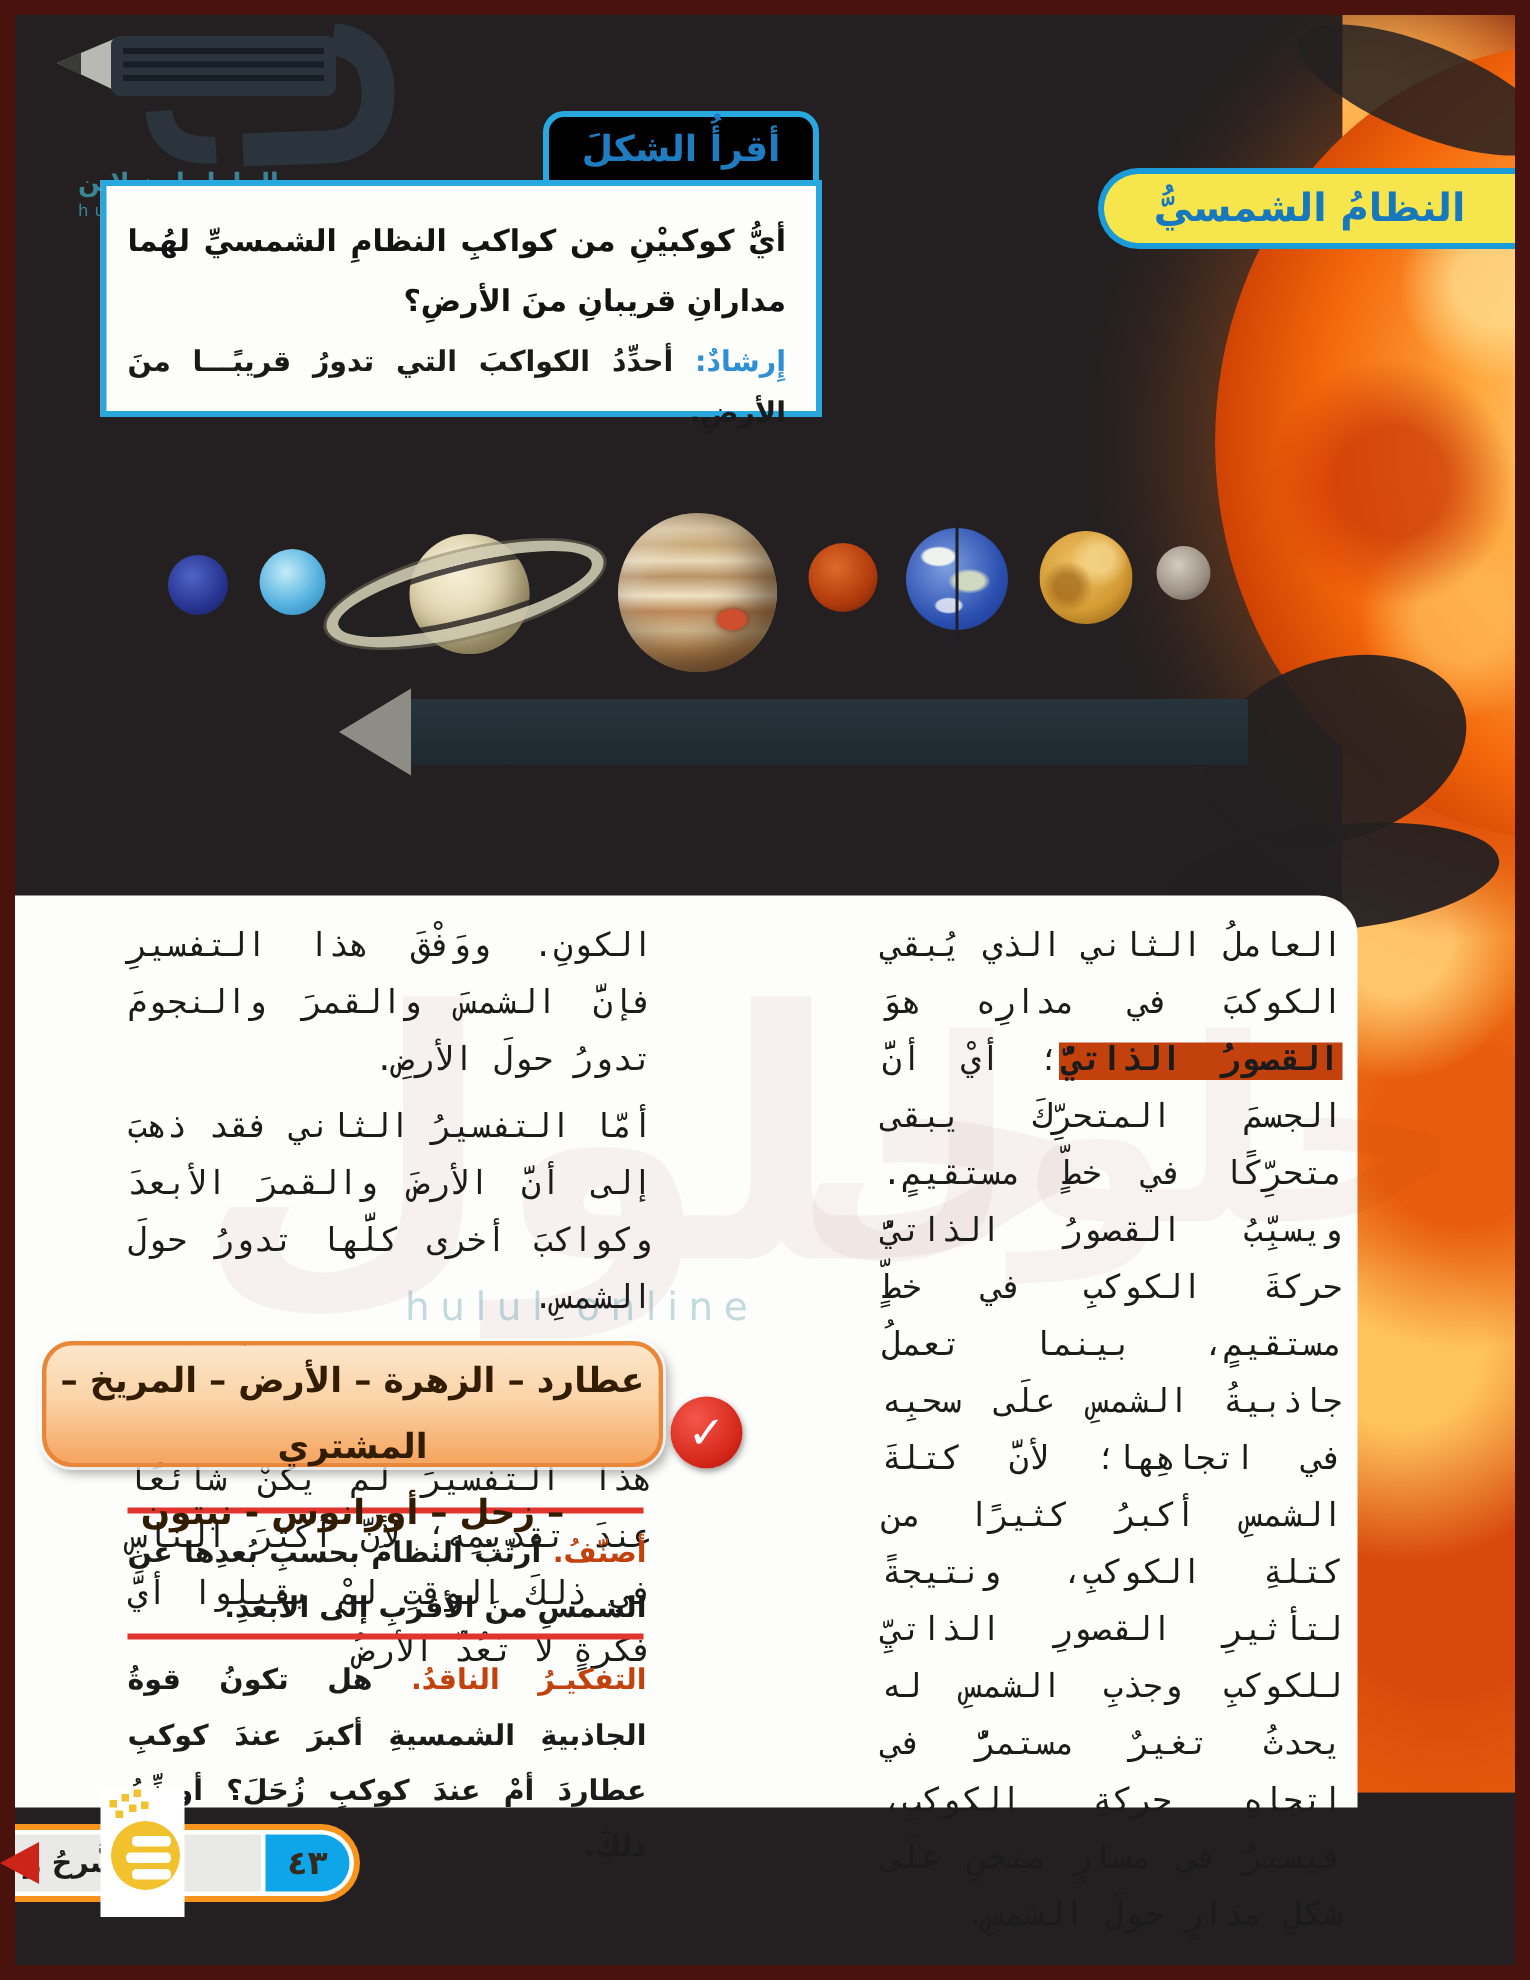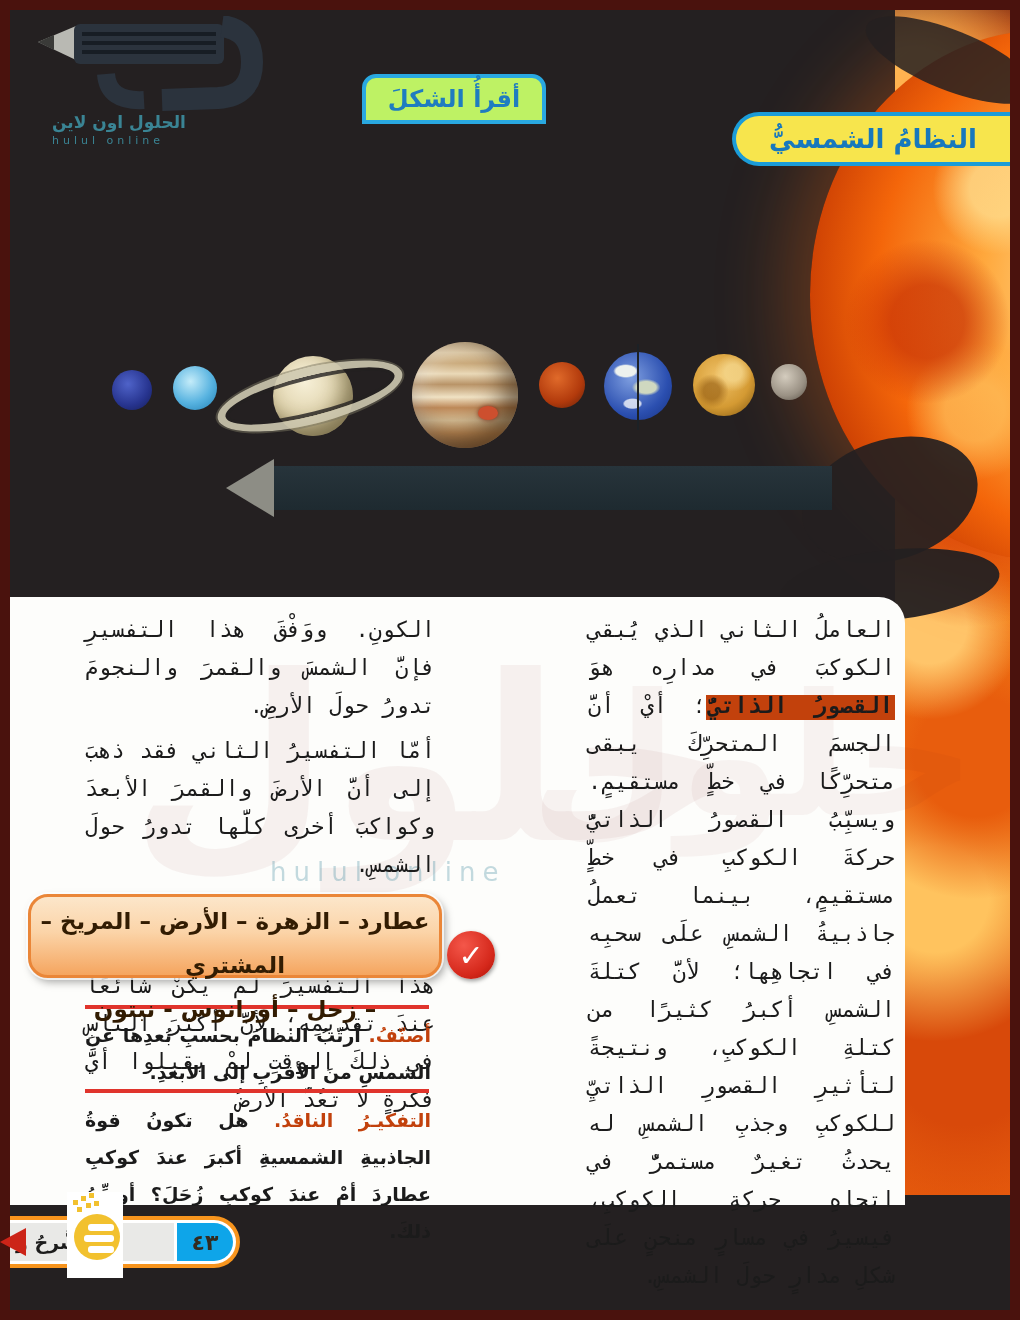--- a/index.html
+++ b/index.html
@@ -74,21 +74,21 @@
     background:radial-gradient(circle at 40% 35%, #d4ccbe, #9a9184 60%, #574f45); }
 
   
   .dir-bar { position:absolute; left:262px; top:456px; width:560px; height:44px; z-index:3;
     background:linear-gradient(180deg,#27343b,#1e2a30); }
   .dir-arrow { position:absolute; left:216px; top:449px; width:0; height:0; z-index:3;
     border-top:29px solid transparent; border-bottom:29px solid transparent; border-right:48px solid #8d8d85; }
 
   
   .fig-tab { position:absolute; left:352px; top:64px; width:184px; height:50px; z-index:5;
-    background:#bef264; border:4px solid #29a8e0; border-radius:14px 14px 0 0;
+    background:#000000; border:4px solid #29a8e0; border-radius:14px 14px 0 0;
     display:flex; align-items:center; justify-content:center;
     color:#1f7cc0; font-size:24px; font-weight:bold; direction:rtl; }
   .fig-box { position:absolute; left:57px; top:110px; width:481px; height:158px; z-index:4;
     background:#fdfdfb; border:4px solid #29a8e0; direction:rtl; padding:16px 20px 8px 14px; }
   .fig-q { color:#131313; font-size:20px; font-weight:bold; line-height:40px; text-align:justify; }
   .fig-hint { margin-top:4px; font-size:19px; line-height:34px; color:#1a1a1a; font-weight:bold; text-align:justify; }
   .fig-hint .lead { color:#2e8fd5; }
 
   
   .section-pill { position:absolute; left:722px; top:102px; width:278px; height:54px; z-index:4;
@@ -172,20 +172,24 @@
         <line x1="58" y1="27" x2="192" y2="27" stroke="#171d24" stroke-width="4"></line>
         <line x1="58" y1="36" x2="192" y2="36" stroke="#171d24" stroke-width="4"></line>
         <path d="M198,10 q30,4 30,36 q0,34 -34,36 l-56,2" fill="none" stroke="#2b333d" stroke-width="22"></path>
         <path d="M120,84 q-36,2 -38,-26" fill="none" stroke="#2b333d" stroke-width="18"></path>
       </svg>
       <div class="hulul-arabic">الحلول اون لاين</div>
       <div class="hulul-latin">hulul online</div>
     </div>
 
     <div class="fig-tab">أقرأُ الشكلَ</div>
+    <div class="fig-box">
+      <div class="fig-q">أيُّ كوكبيْنِ من كواكبِ النظامِ الشمسيِّ لهُما مدارانِ قريبانِ منَ الأرضِ؟</div>
+      <div class="fig-hint"><span class="lead">إِرشادٌ:</span><span> أحدِّدُ الكواكبَ التي تدورُ قريبًـــا منَ الأرضِ.</span></div>
+    </div>
 
     <div class="section-pill">النظامُ الشمسيُّ</div>
 
     <div class="planet neptune"></div>
     <div class="planet uranus"></div>
     <div class="saturn">
       <div class="saturn-body"></div>
       <div class="saturn-ring"></div>
     </div>
     <div class="planet jupiter">

